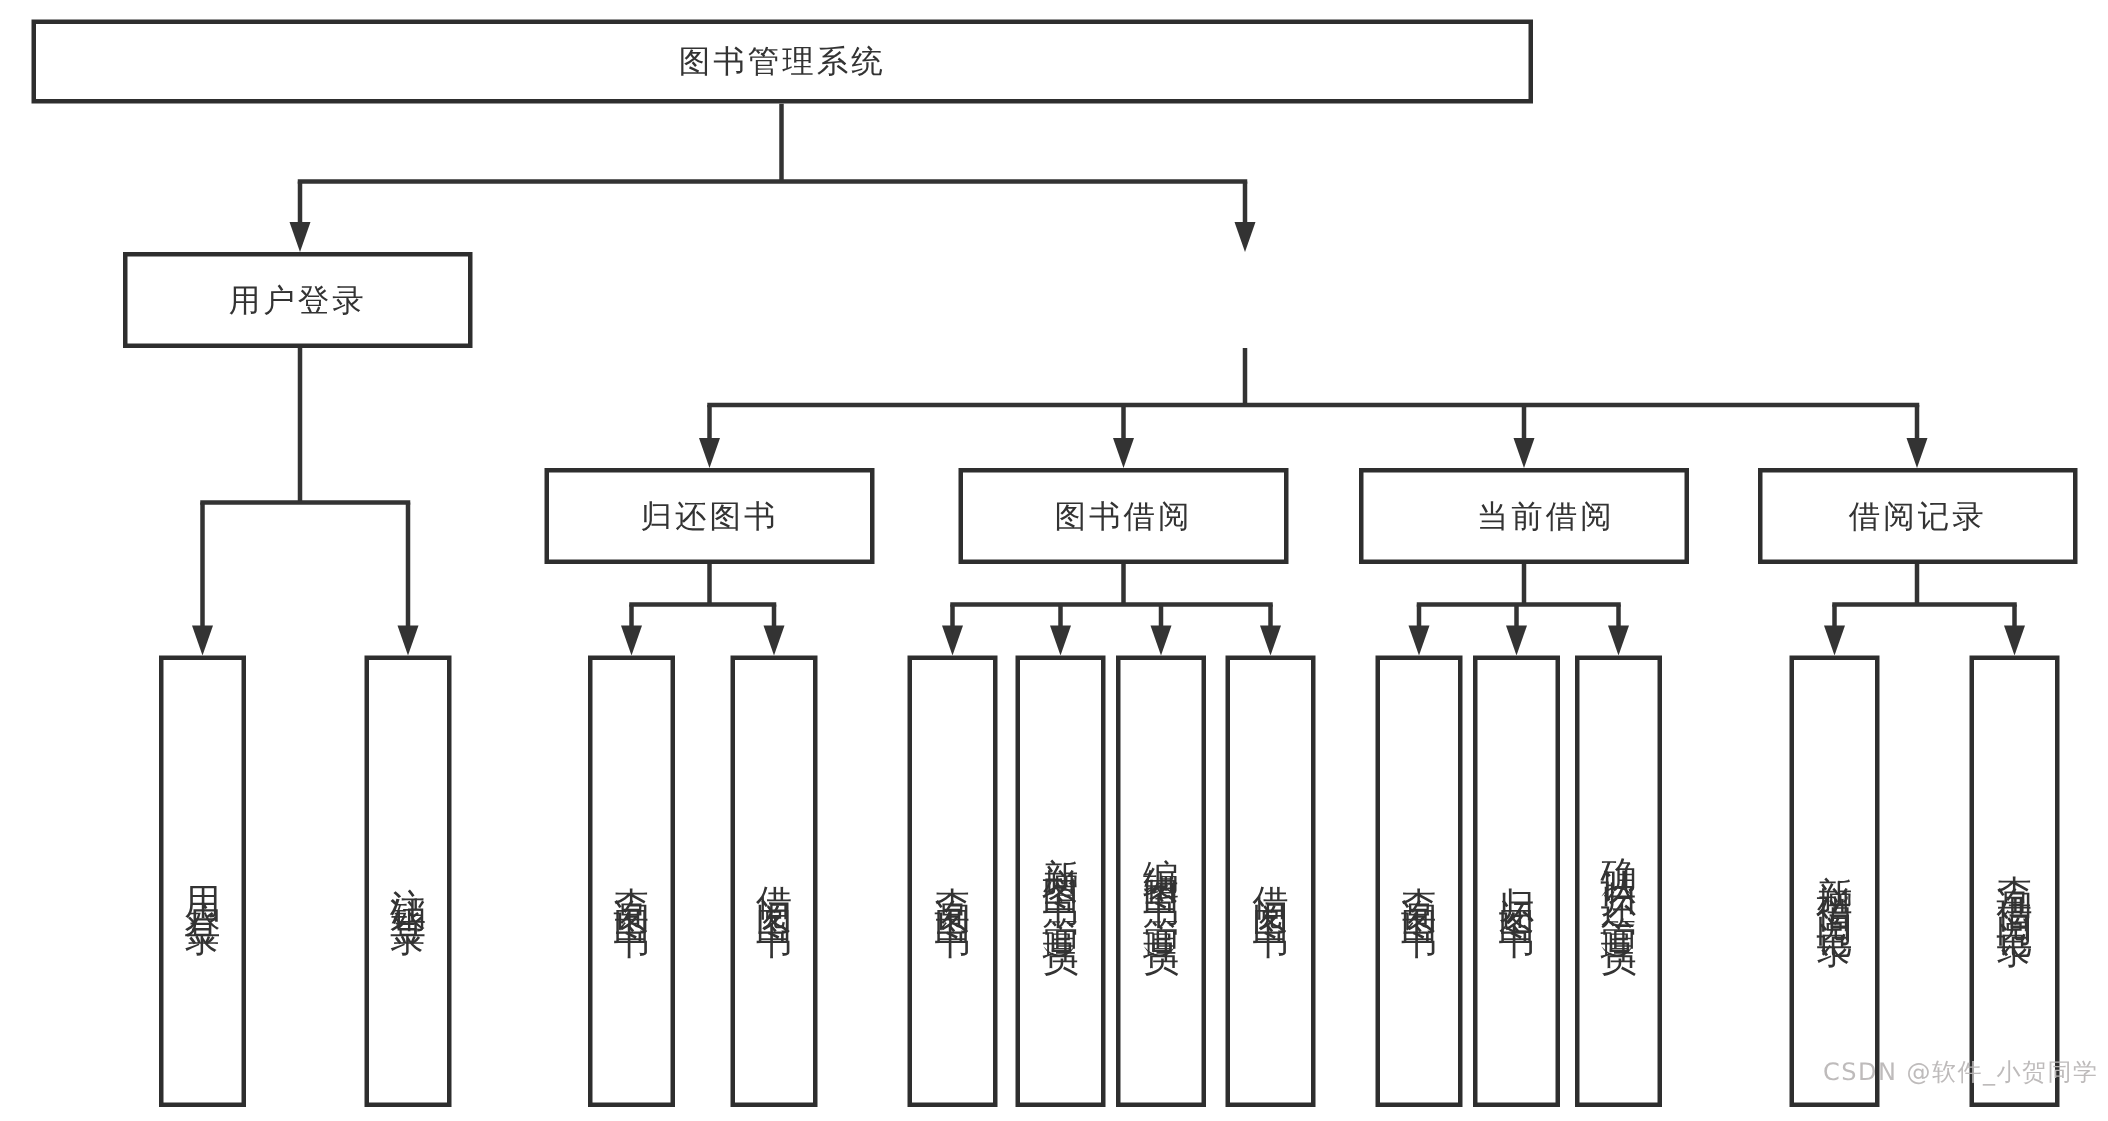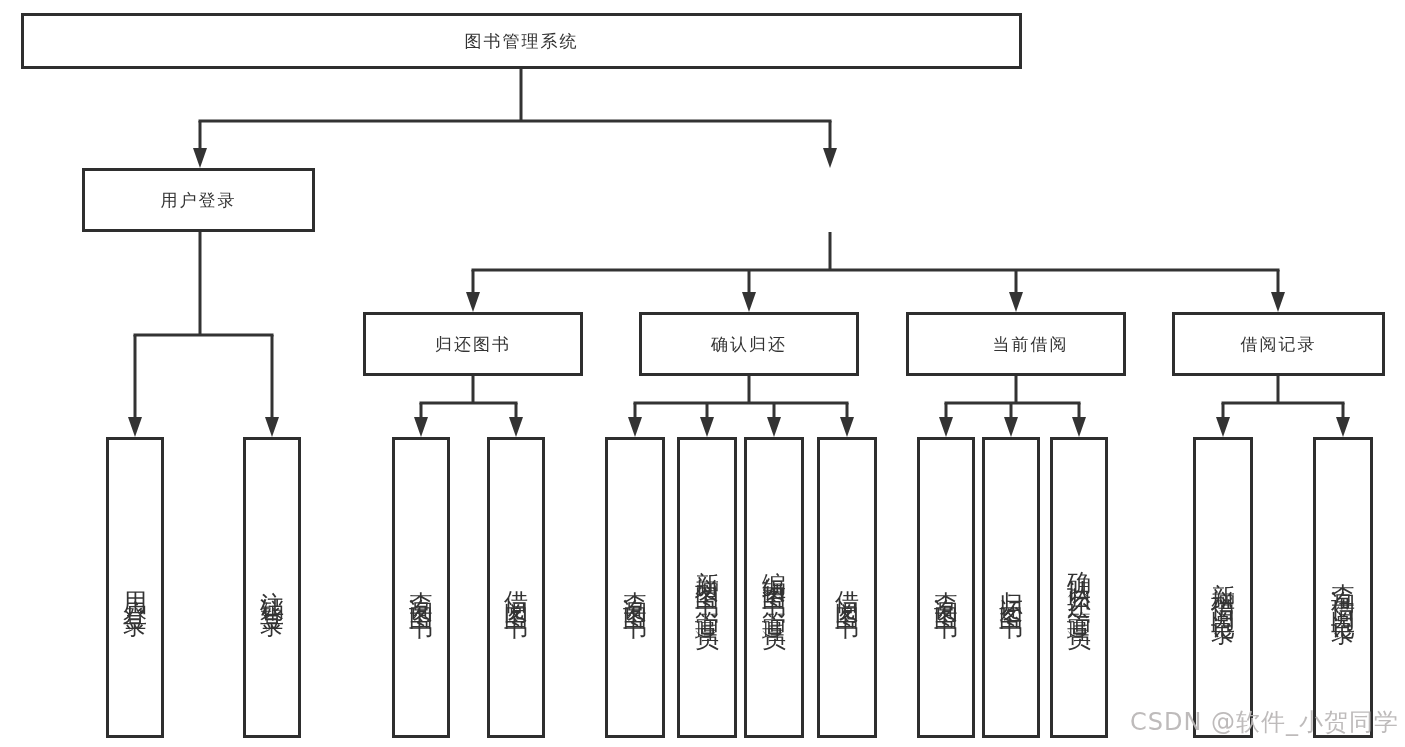--- a/index.html
+++ b/index.html
@@ -5,28 +5,28 @@
   html,body{margin:0;padding:0;background:#fff;}
   .stage{
     position:relative;width:1405px;height:747px;background:#fff;overflow:hidden;
     font-family:"DejaVu Sans","Liberation Sans",sans-serif;color:#333;
   }
   .stage svg{position:absolute;left:0;top:0;}
   .node{
     position:absolute;box-sizing:border-box;background:#fff;
     border:3px solid #2e2e2e;display:flex;align-items:center;justify-content:center;
   }
-  .hbox{font-size:17px;letter-spacing:2px;white-space:nowrap;}
+  .hbox{font-size:21px;letter-spacing:2px;white-space:nowrap;}
   .vbox{font-size:24px;}
   .vbox .vtext{
     writing-mode:vertical-rl;text-orientation:mixed;
     letter-spacing:8px;line-height:1;display:block;
   }
   .watermark{
-    position:absolute;right:6px;bottom:9px;font-size:24px;letter-spacing:1px;
+    position:absolute;right:6px;bottom:21px;font-size:16px;letter-spacing:1px;
     color:rgba(187,183,183,0.95);white-space:nowrap;z-index:5;margin-top:24px;
   }
   .cline{stroke:#333333;stroke-width:3;fill:none;}
   .ahead{fill:#333333;stroke:none;}
 </style>
 </head>
 <body>
 
 <div class="stage">
 
@@ -90,21 +90,21 @@
     <polygon class="ahead" points="1216,417 1230,417 1223,437"></polygon>
     <line class="cline" x1="1343" y1="403" x2="1343" y2="419"></line>
     <polygon class="ahead" points="1336,417 1350,417 1343,437"></polygon>
   </svg>
 
   <div class="node hbox" style="left:21px;top:13px;width:1001px;height:56px;">图书管理系统</div>
 
   <div class="node hbox" style="left:82px;top:168px;width:233px;height:64px;">用户登录</div>
 
   <div class="node hbox" style="left:363px;top:312px;width:220px;height:64px;">归还图书</div>
-  <div class="node hbox" style="left:639px;top:312px;width:220px;height:64px;">确认归还</div>
+  <div class="node hbox" style="left:639px;top:312px;width:220px;height:64px;">图书借阅</div>
   <div class="node hbox" style="left:906px;top:312px;width:220px;height:64px;padding-left:29px;">当前借阅</div>
   <div class="node hbox" style="left:1172px;top:312px;width:213px;height:64px;">借阅记录</div>
 
   <div class="node vbox" style="left:106px;top:437px;width:58px;height:301px;">
     <span class="vtext">用户登录</span>
   </div>
   <div class="node vbox" style="left:243px;top:437px;width:58px;height:301px;">
     <span class="vtext">注销登录</span>
   </div>
 

